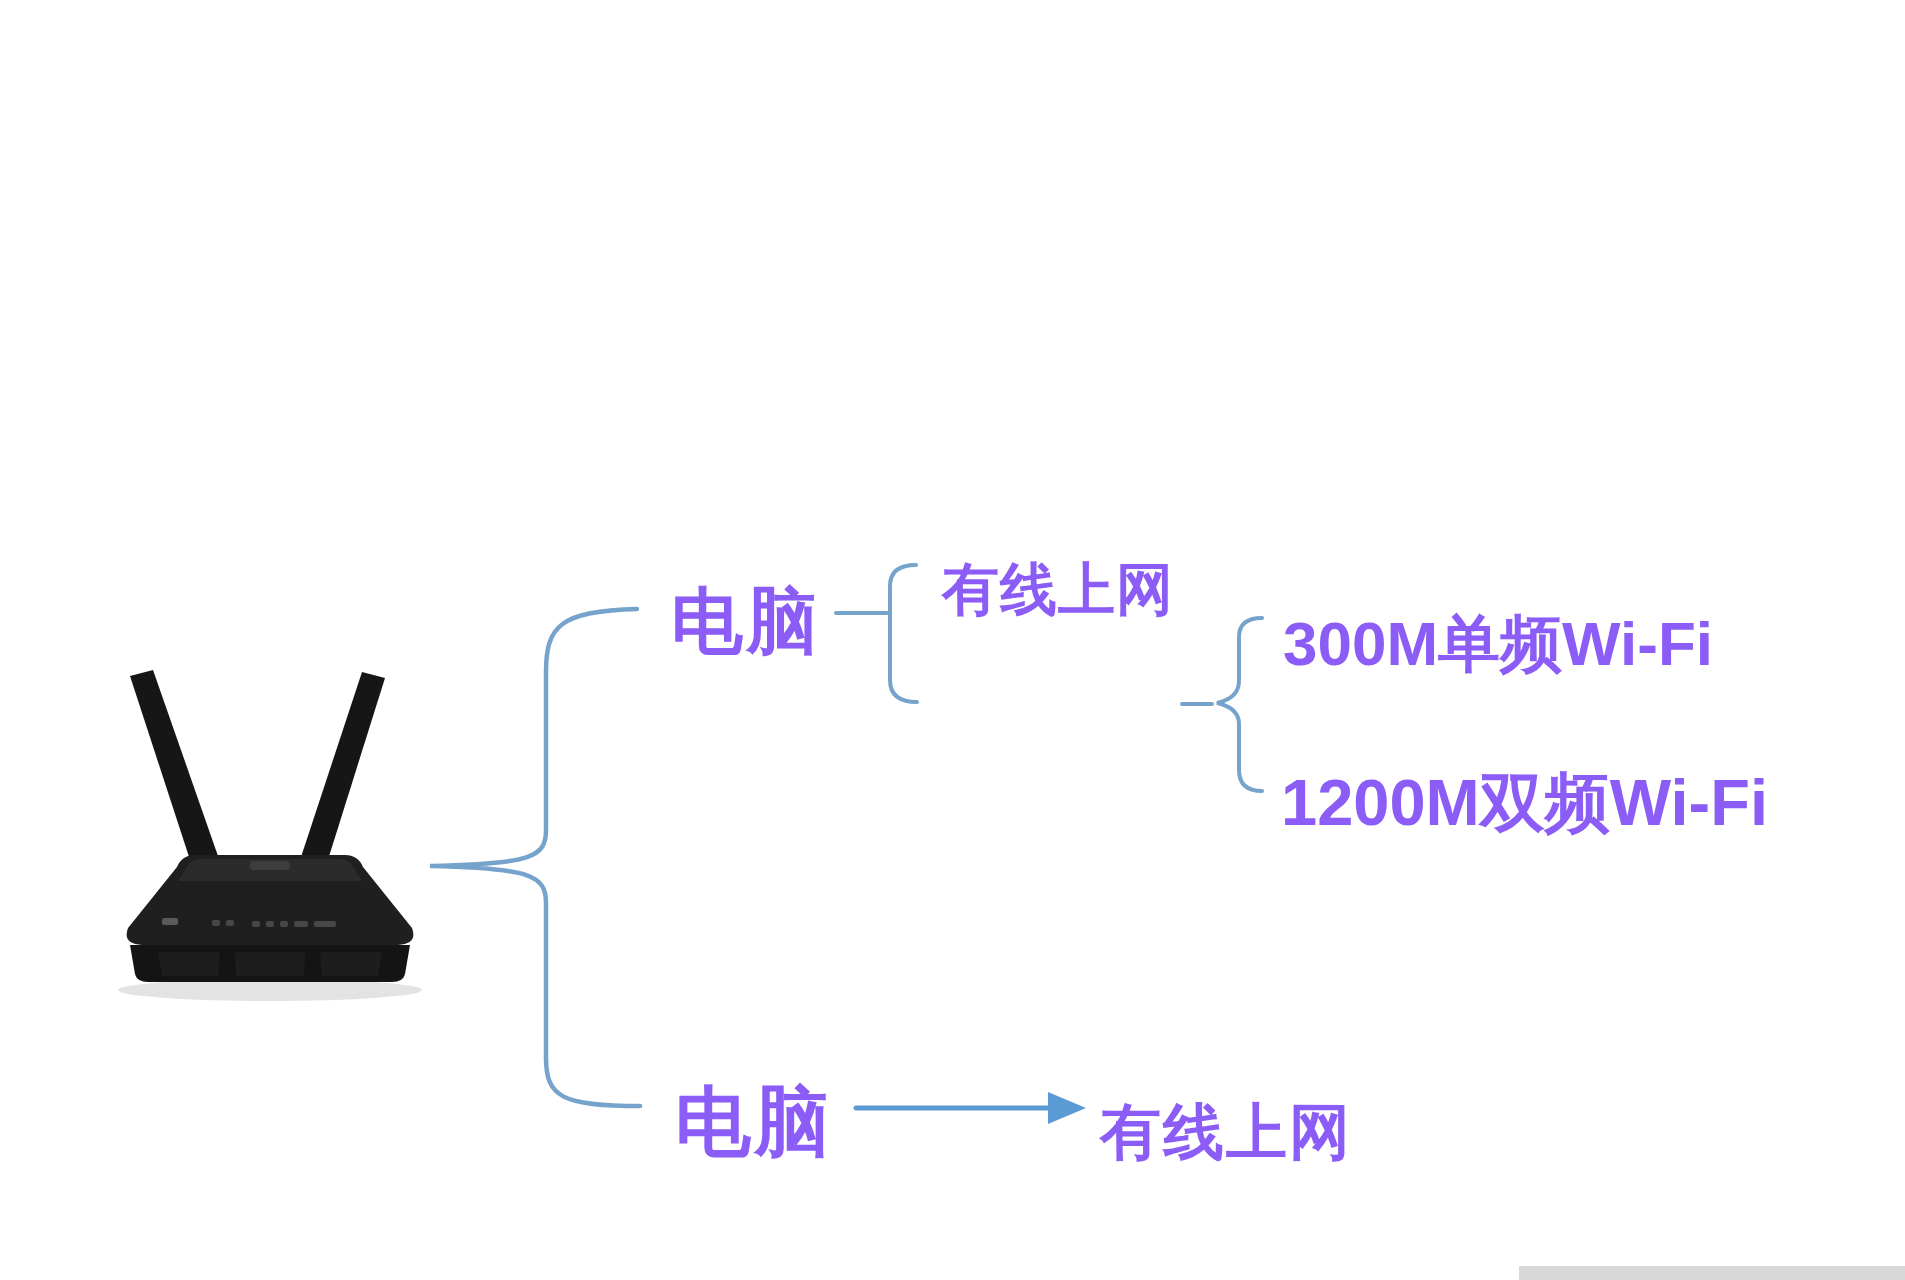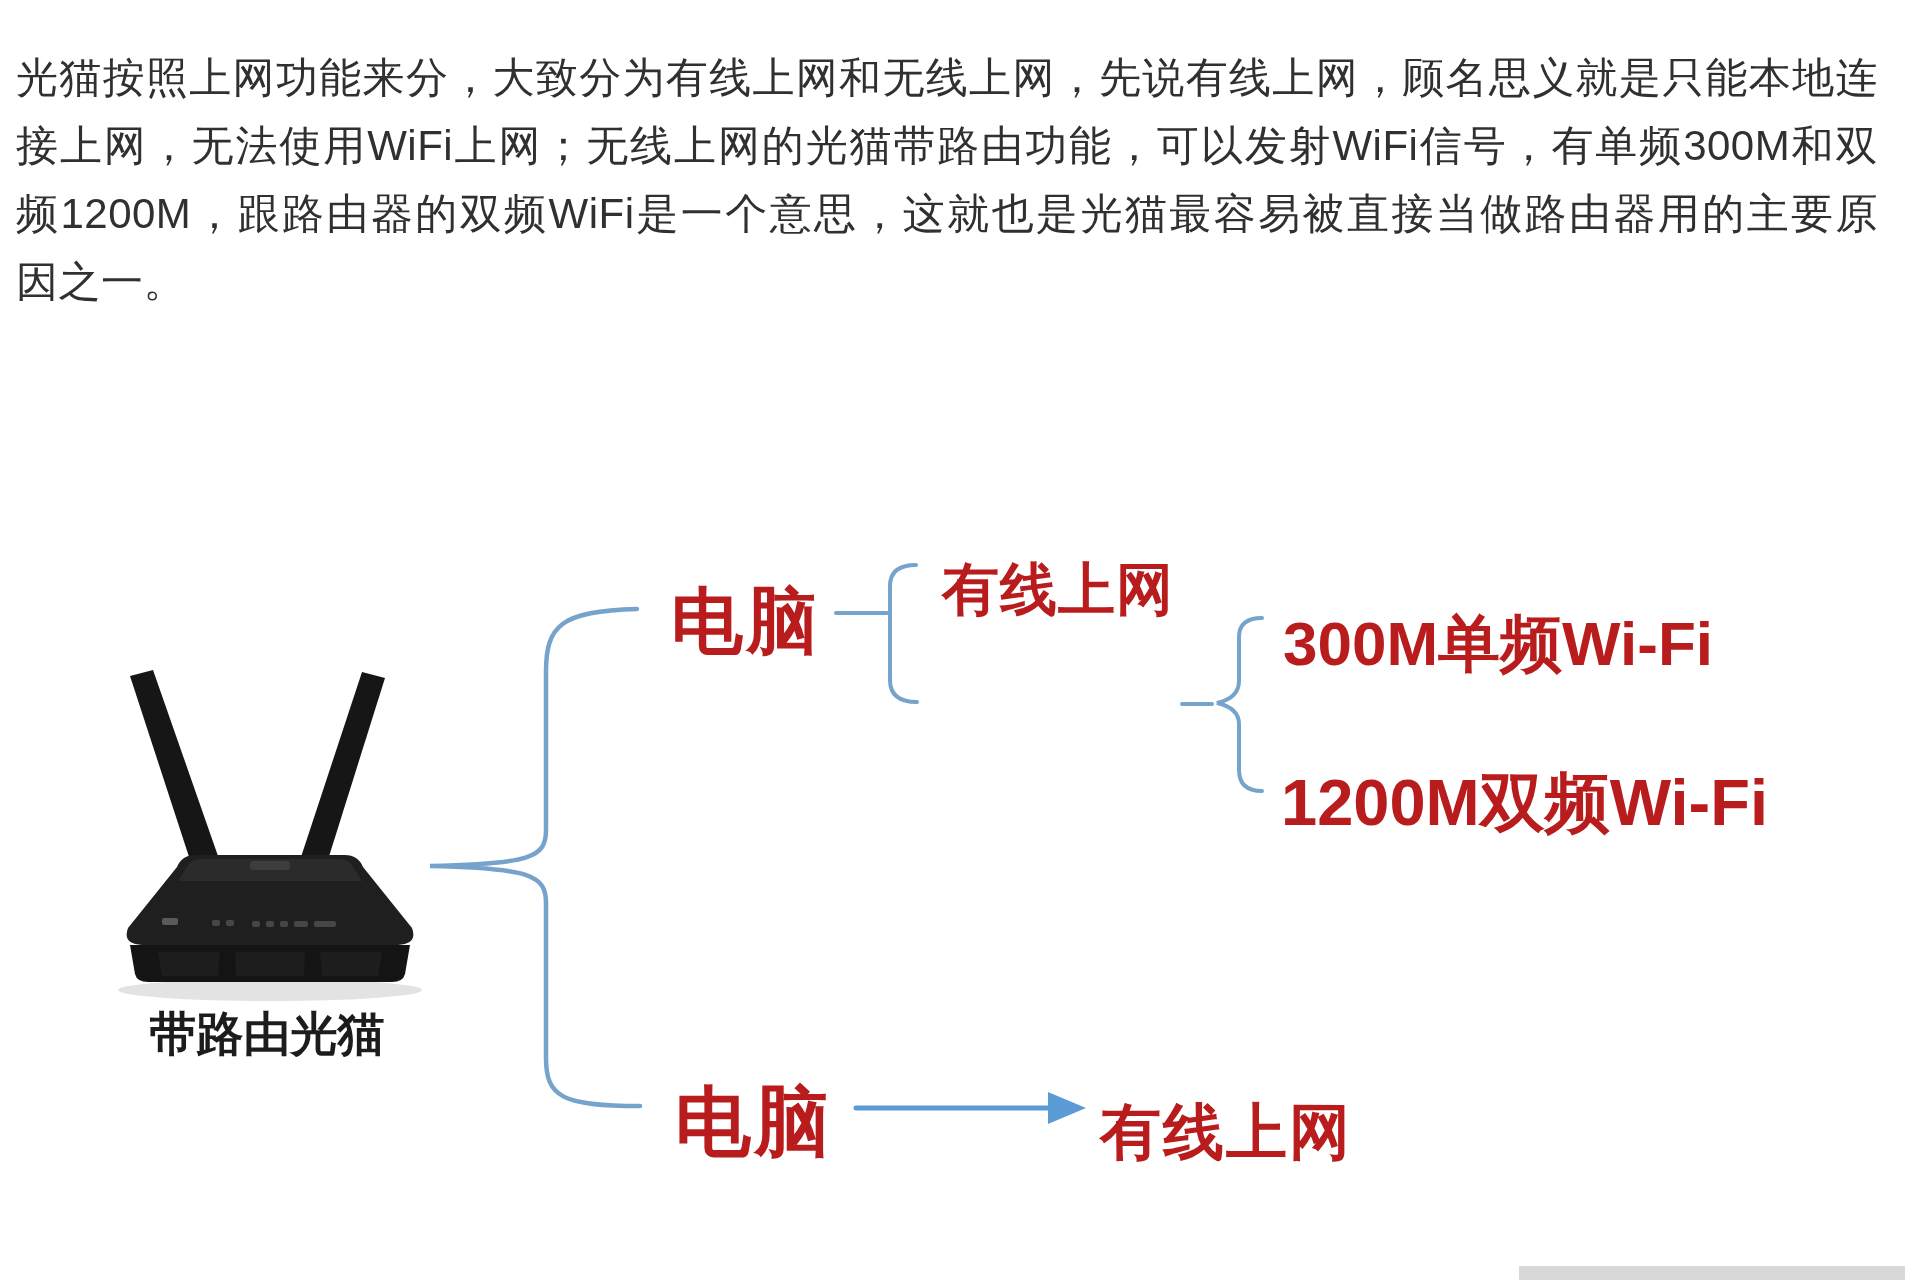--- a/index.html
+++ b/index.html
@@ -9,45 +9,39 @@
   }
   
   .article{
     position:absolute;left:16px;top:44px;width:1862px;
     font-size:42px;line-height:68px;color:#303030;
     letter-spacing:0.5px;
   }
   .article .line{height:68px;overflow:hidden;white-space:nowrap;}
   .article .line.just{text-align:justify;text-align-last:justify;white-space:normal;}
   
-  .label{position:absolute;color:#b91c1c;font-weight:bold;white-space:nowrap;}
+  .label{position:absolute;color:#8b5cf6;font-weight:bold;white-space:nowrap;}
   .root-label{left:142px;top:1003px;width:250px;text-align:center;font-size:47px;font-weight:600;color:#1c1c1c;}
   .node-top-computer{left:671px;top:574px;font-size:72px;letter-spacing:3px;}
   .wired-top{left:942px;top:552px;font-size:57px;letter-spacing:1px;}
   .wireless{left:936px;top:678px;font-size:57px;letter-spacing:1px;}
   .wifi-single{left:1283px;top:602px;font-size:62px;}
   .wifi-dual{left:1281px;top:759px;font-size:65px;}
   .node-bottom-computer{left:675px;top:1072px;font-size:76px;letter-spacing:3px;}
   .wired-bottom{left:1100px;top:1092px;font-size:61px;letter-spacing:2px;}
   
   .overlay{position:absolute;left:0;top:0;width:1905px;height:1280px;}
   .router{position:absolute;left:100px;top:660px;width:340px;height:350px;}
   .bottom-strip{position:absolute;left:1519px;top:1266px;width:386px;height:14px;background:#d8d8d8;}
 </style>
 </head>
 <body>
 
 <div class="page">
 
-  <div class="article">
-    <div class="line just">光猫按照上网功能来分，大致分为有线上网和无线上网，先说有线上网，顾名思义就是只能本地连</div>
-    <div class="line just">接上网，无法使用WiFi上网；无线上网的光猫带路由功能，可以发射WiFi信号，有单频300M和双</div>
-    <div class="line just">频1200M，跟路由器的双频WiFi是一个意思，这就也是光猫最容易被直接当做路由器用的主要原</div>
-    <div class="line">因之一。</div>
-  </div>
 
   <svg class="overlay" viewBox="0 0 1905 1280">
 
     <path d="M637,609 C560,611 546,626 546,672 L546,830 C546,857 532,864 430,866 C532,868 546,876 546,903 L546,1058 C546,1097 562,1106 640,1106" fill="none" stroke-width="4.5" stroke-linecap="round" stroke="#76a3cc"></path>
 
     <path d="M836,613 L887,613 M916,565 Q890,565 890,586 L890,680 Q890,702 917,702" fill="none" stroke-width="4" stroke-linecap="round" stroke="#76a3cc"></path>
 
     <path d="M1182,704 L1212,704 M1262,618 Q1239,618 1239,637 L1239,681 Q1239,698 1217,703 Q1239,708 1239,724 L1239,770 Q1239,791 1262,791" fill="none" stroke-width="4" stroke-linecap="round" stroke="#76a3cc"></path>
 
     <path d="M856,1108 L1050,1108" fill="none" stroke-width="5" stroke-linecap="round" stroke="#5b9bd5"></path>
@@ -74,21 +68,20 @@
       <rect x="194" y="261" width="14" height="6" rx="2" fill="#474747"></rect>
       <rect x="214" y="261" width="22" height="6" rx="2" fill="#474747"></rect>
 
       <path d="M30,285 L310,285 L305,314 Q303,322 292,322 L48,322 Q37,322 35,314 Z" fill="#141414"></path>
       <path d="M58,292 L120,292 L118,316 L62,316 Z" fill="#1d1d1d"></path>
       <path d="M135,292 L205,292 L204,316 L136,316 Z" fill="#1d1d1d"></path>
       <path d="M220,292 L282,292 L278,316 L222,316 Z" fill="#1d1d1d"></path>
     </svg>
   </div>
 
-  <div class="label root-label">带路由光猫</div>
   <div class="label node-top-computer">电脑</div>
   <div class="label wired-top">有线上网</div>
   <div class="label wifi-single">300M单频Wi-Fi</div>
   <div class="label wifi-dual">1200M双频Wi-Fi</div>
   <div class="label node-bottom-computer">电脑</div>
   <div class="label wired-bottom">有线上网</div>
 
   <div class="bottom-strip"></div>
 </div>
 

